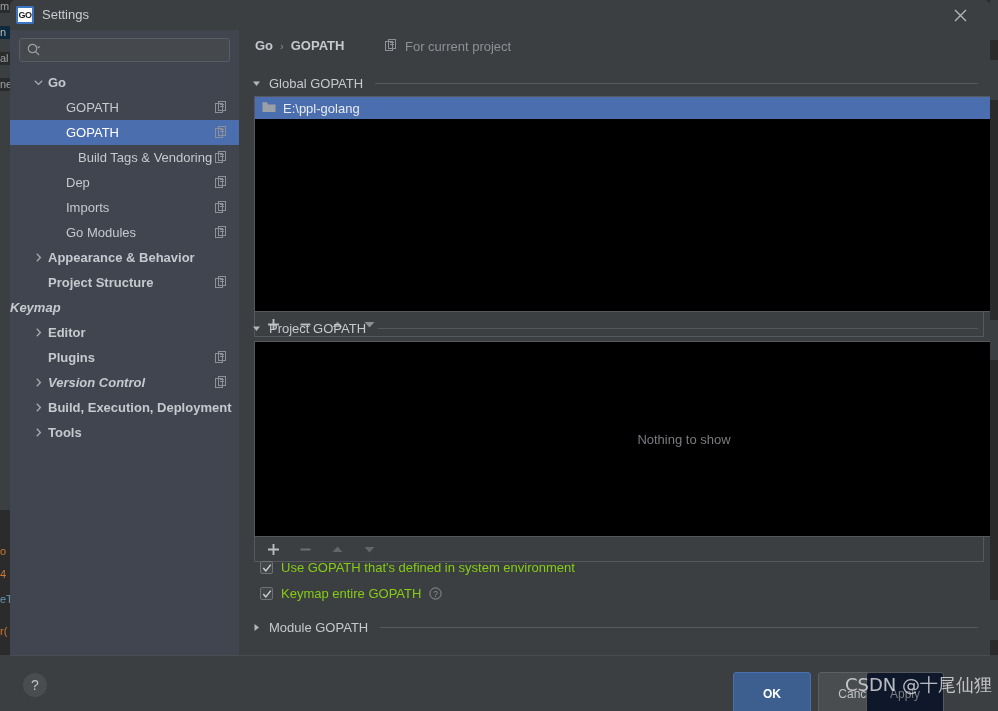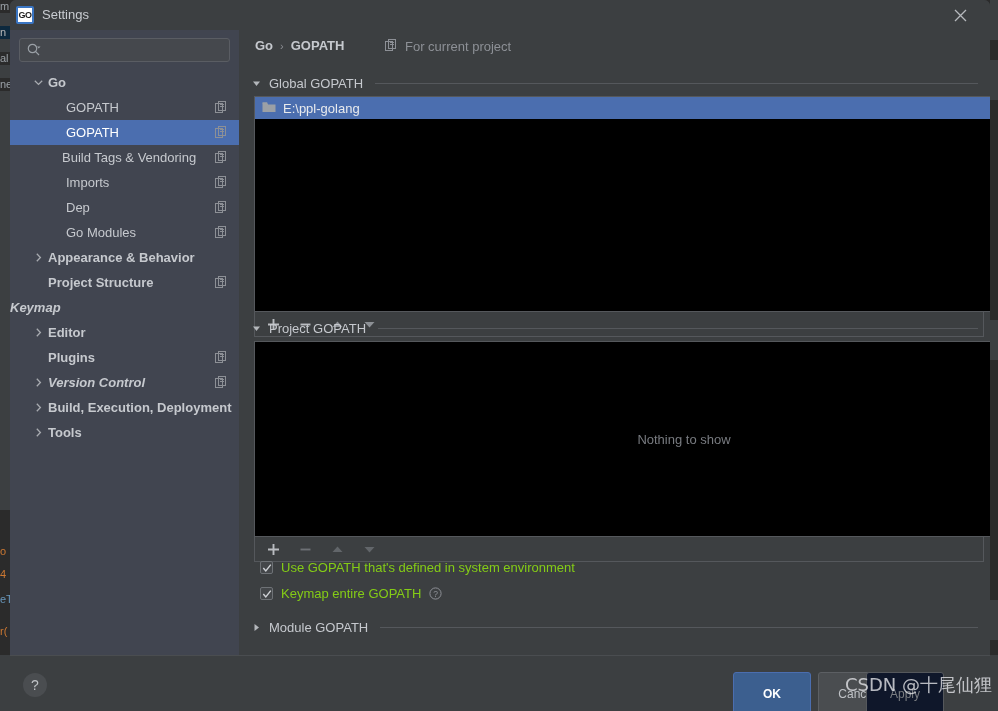--- a/index.html
+++ b/index.html
@@ -405,39 +405,39 @@
         <div class="tree-row selected">
           <span class="tlabel" style="margin-left: 56px;">GOPATH</span>
           <span class="copy-ico"><svg width="12" height="12" viewBox="0 0 12 12">
               <rect x="0.5" y="2.5" width="7" height="9" stroke="#8d9096" stroke-width="1" fill="none"></rect>
               <rect x="3.5" y="0.5" width="7" height="9" stroke="#8d9096" stroke-width="1" fill="none"></rect>
               <rect x="5" y="3" width="4" height="1" fill="#8d9096"></rect>
               <rect x="5" y="5" width="4" height="1" fill="#8d9096"></rect>
             </svg></span>
         </div>
         <div class="tree-row">
-          <span class="tlabel" style="margin-left: 52px;">Build Tags &amp; Vendoring</span>
+          <span class="tlabel" style="margin-left: 68px;">Build Tags &amp; Vendoring</span>
+          <span class="copy-ico"><svg width="12" height="12" viewBox="0 0 12 12">
+              <rect x="0.5" y="2.5" width="7" height="9" stroke="#8d9096" stroke-width="1" fill="none"></rect>
+              <rect x="3.5" y="0.5" width="7" height="9" stroke="#8d9096" stroke-width="1" fill="none"></rect>
+              <rect x="5" y="3" width="4" height="1" fill="#8d9096"></rect>
+              <rect x="5" y="5" width="4" height="1" fill="#8d9096"></rect>
+            </svg></span>
+        </div>
+        <div class="tree-row">
+          <span class="tlabel" style="margin-left: 56px;">Dep</span>
           <span class="copy-ico"><svg width="12" height="12" viewBox="0 0 12 12">
               <rect x="0.5" y="2.5" width="7" height="9" stroke="#8d9096" stroke-width="1" fill="none"></rect>
               <rect x="3.5" y="0.5" width="7" height="9" stroke="#8d9096" stroke-width="1" fill="none"></rect>
               <rect x="5" y="3" width="4" height="1" fill="#8d9096"></rect>
               <rect x="5" y="5" width="4" height="1" fill="#8d9096"></rect>
             </svg></span>
         </div>
         <div class="tree-row">
           <span class="tlabel" style="margin-left: 56px;">Imports</span>
-          <span class="copy-ico"><svg width="12" height="12" viewBox="0 0 12 12">
-              <rect x="0.5" y="2.5" width="7" height="9" stroke="#8d9096" stroke-width="1" fill="none"></rect>
-              <rect x="3.5" y="0.5" width="7" height="9" stroke="#8d9096" stroke-width="1" fill="none"></rect>
-              <rect x="5" y="3" width="4" height="1" fill="#8d9096"></rect>
-              <rect x="5" y="5" width="4" height="1" fill="#8d9096"></rect>
-            </svg></span>
-        </div>
-        <div class="tree-row">
-          <span class="tlabel" style="margin-left: 56px;">Dep</span>
           <span class="copy-ico"><svg width="12" height="12" viewBox="0 0 12 12">
               <rect x="0.5" y="2.5" width="7" height="9" stroke="#8d9096" stroke-width="1" fill="none"></rect>
               <rect x="3.5" y="0.5" width="7" height="9" stroke="#8d9096" stroke-width="1" fill="none"></rect>
               <rect x="5" y="3" width="4" height="1" fill="#8d9096"></rect>
               <rect x="5" y="5" width="4" height="1" fill="#8d9096"></rect>
             </svg></span>
         </div>
         <div class="tree-row">
           <span class="tlabel" style="margin-left: 56px;">Go Modules</span>
           <span class="copy-ico"><svg width="12" height="12" viewBox="0 0 12 12">

